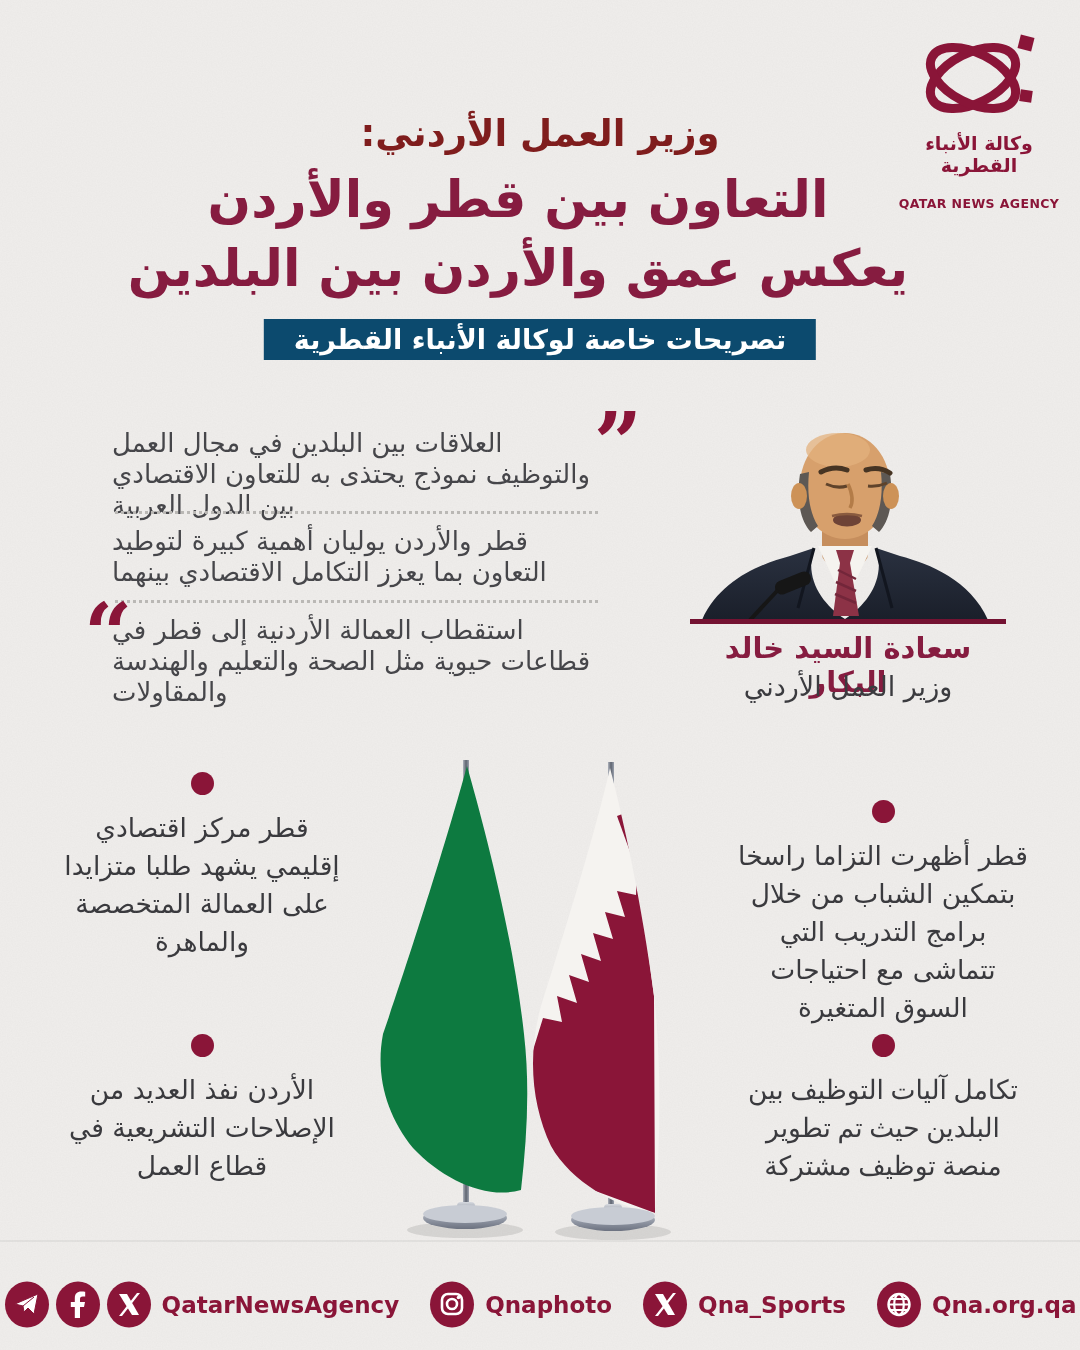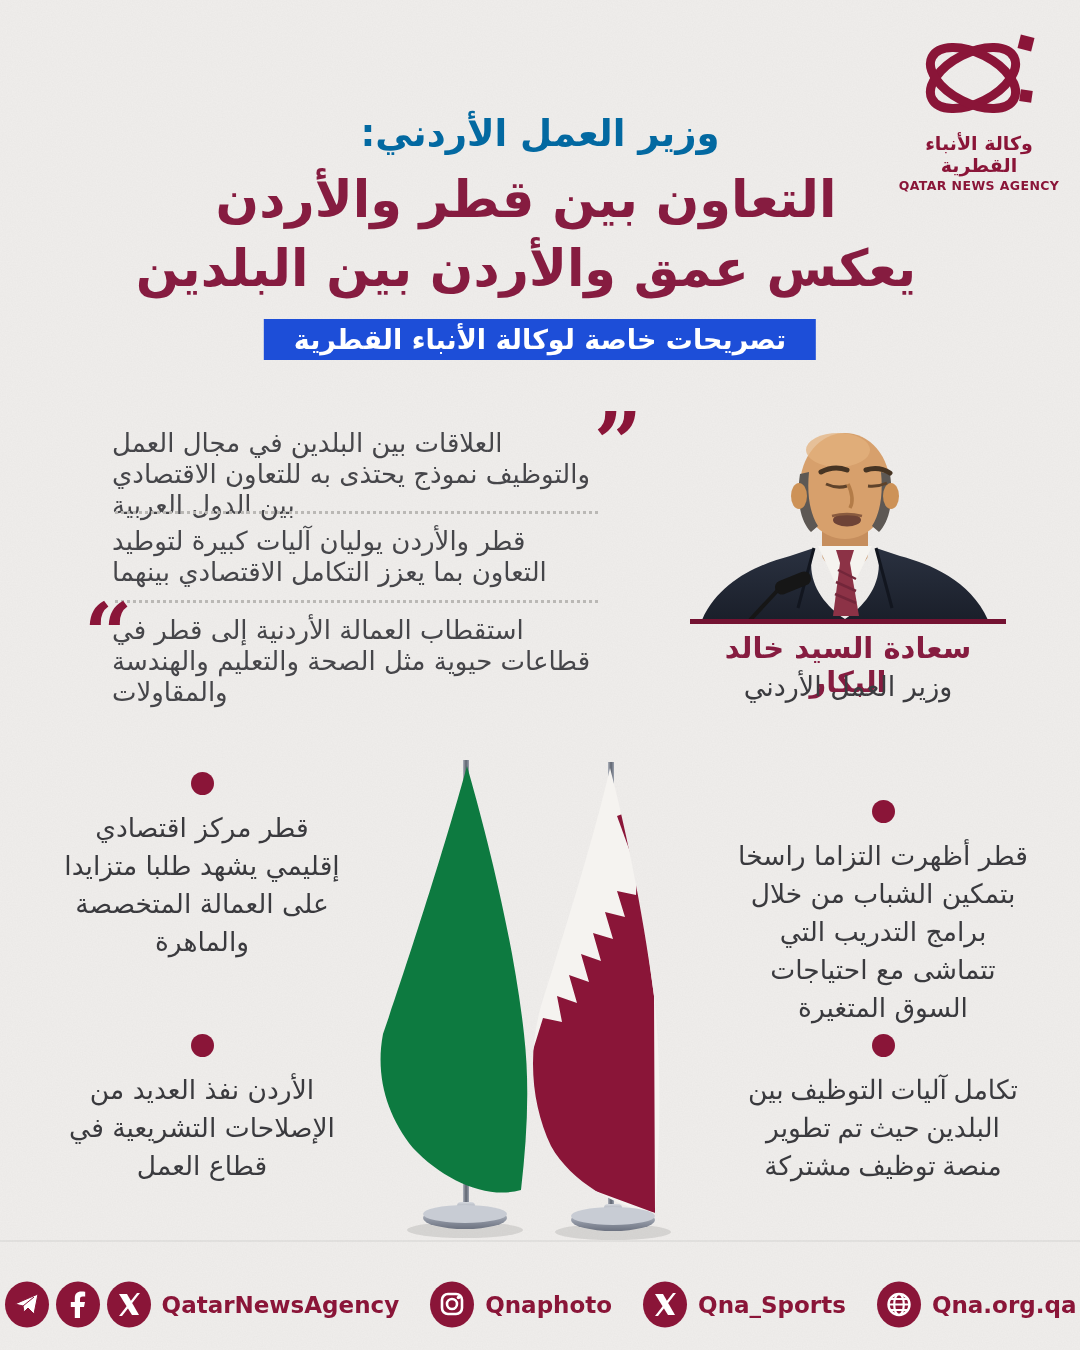--- a/index.html
+++ b/index.html
@@ -6,29 +6,29 @@
   .canvas{
     position:relative;width:1080px;height:1350px;margin:0 auto;
     background:#f0eeec;overflow:hidden;
     font-family:"DejaVu Sans","Liberation Sans",sans-serif;
   }
   .texture{position:absolute;inset:0;pointer-events:none;}
 
   
   .logo{position:absolute;left:898px;top:34px;width:162px;text-align:center;}
   .logo .ar{color:#8A1538;font-weight:bold;font-size:19px;direction:rtl;margin-top:2px;line-height:22px;}
-  .logo .en{color:#8A1538;font-weight:bold;font-size:12.5px;letter-spacing:.4px;margin-top:2px;}
+  .logo .en{color:#8A1538;font-weight:bold;font-size:12.5px;letter-spacing:.4px;margin-top:20px;}
 
   
   .kicker{position:absolute;top:112px;left:0;width:1080px;text-align:center;
-    direction:rtl;color:#0369a1;font-size:37px;font-weight:bold;}
+    direction:rtl;color:#7f1d1d;font-size:37px;font-weight:bold;}
   .title{position:absolute;top:165px;left:0;width:1036px;text-align:center;
-    direction:rtl;color:#861c40;font-size:51px;font-weight:bold;line-height:69px;margin-left:8px;}
+    direction:rtl;color:#861c40;font-size:51px;font-weight:bold;line-height:69px;}
   .badge{position:absolute;top:319px;left:540px;transform:translateX(-50%);
-    background:#1d4ed8;color:#fff;direction:rtl;font-size:27px;font-weight:bold;
+    background:#0c4a6e;color:#fff;direction:rtl;font-size:27px;font-weight:bold;
     padding:5px 30px;white-space:nowrap;}
 
   
   .q-open{position:absolute;top:402px;right:438px;color:#8A1538;font-size:84px;
     font-family:"DejaVu Serif","Liberation Serif",serif;font-weight:bold;line-height:84px;}
   .q-close{position:absolute;top:592px;left:84px;color:#8A1538;font-size:84px;
     font-family:"DejaVu Serif","Liberation Serif",serif;font-weight:bold;line-height:84px;}
   .q-par{position:absolute;right:482px;width:486px;direction:rtl;text-align:left;
     color:#46464a;font-size:26px;line-height:31px;font-weight:500;margin-left:21px;}
   .q-p1{top:428px;} .q-p2{top:526px;} .q-p3{top:615px;}
@@ -93,21 +93,21 @@
   <div class="kicker">وزير العمل الأردني:</div>
   <div class="title">
     <div>التعاون بين قطر والأردن</div>
     <div>يعكس عمق والأردن بين البلدين</div>
   </div>
   <div class="badge">تصريحات خاصة لوكالة الأنباء القطرية</div>
 
   <div class="q-open">”</div>
   <div class="q-par q-p1">العلاقات بين  البلدين في مجال العمل والتوظيف نموذج يحتذى به للتعاون الاقتصادي بين الدول العربية</div>
   <div class="q-div q-d1"></div>
-  <div class="q-par q-p2">قطر والأردن يوليان آليات كبيرة لتوطيد التعاون بما يعزز التكامل الاقتصادي بينهما</div>
+  <div class="q-par q-p2">قطر والأردن يوليان أهمية كبيرة لتوطيد التعاون بما يعزز التكامل الاقتصادي بينهما</div>
   <div class="q-div q-d2"></div>
   <div class="q-par q-p3">استقطاب العمالة الأردنية إلى قطر في قطاعات حيوية مثل الصحة والتعليم والهندسة والمقاولات</div>
   <div class="q-close">“</div>
 
   <svg class="photo" viewBox="0 0 334 212">
     <defs>
       <linearGradient id="skin" x1="0" y1="0" x2="0" y2="1">
         <stop offset="0" stop-color="#dca771"></stop>
           <stop offset="1" stop-color="#c38a55"></stop>
       </linearGradient>

